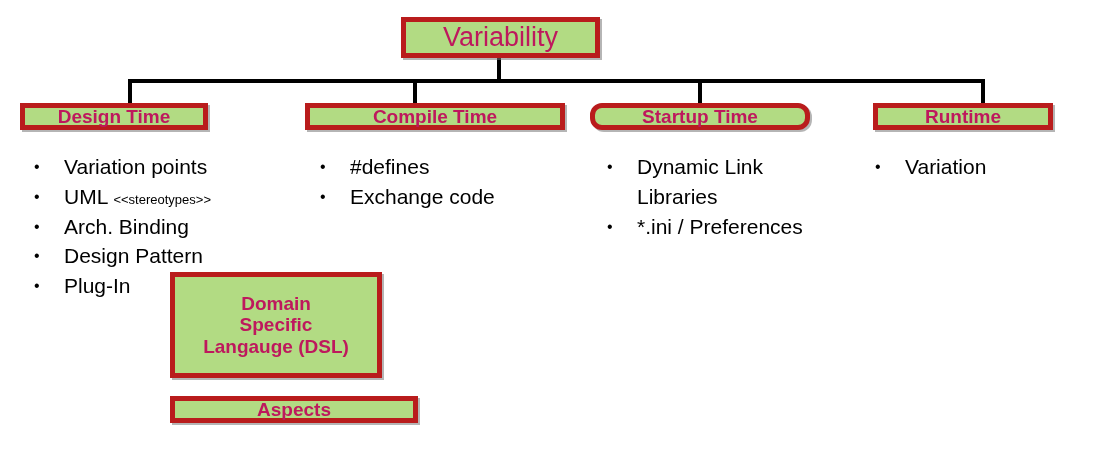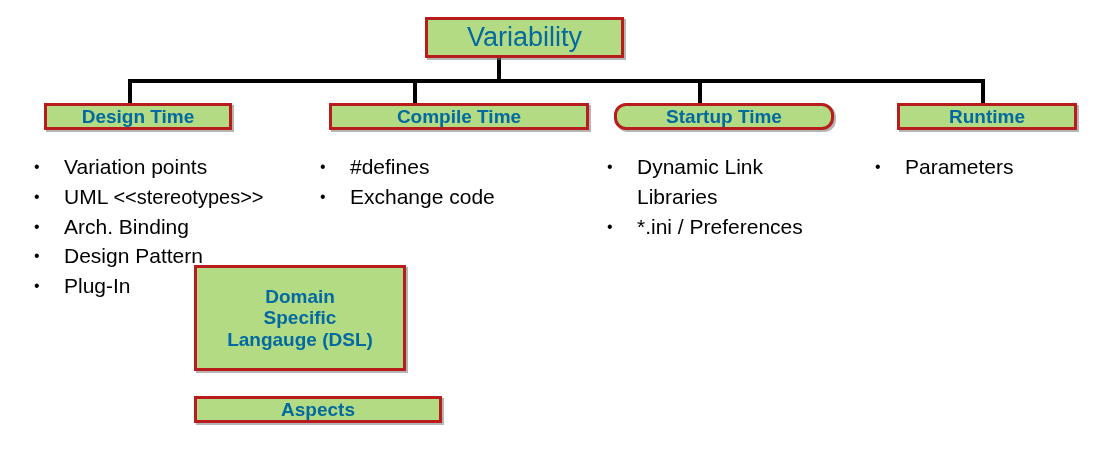--- a/index.html
+++ b/index.html
@@ -16,29 +16,28 @@
     width: 1115px;
     height: 463px;
     background: #ffffff;
     overflow: hidden;
   }
 
   
   .gbox {
     position: absolute;
     background: #b2db83;
-    border: 3px solid #b91c1c;
+    border: 5px solid #b91c1c;
     box-sizing: border-box;
     display: flex;
     align-items: center;
     justify-content: center;
     text-align: center;
-    color: #0369a1;
+    color: #be185d;
     line-height: 1.12;
-    margin-left: 24px;
   }
   .gbox.shadowed {
     box-shadow: 2px 2px 0 0 rgba(120,120,120,0.55);
   }
 
   #box-variability {
     left: 401px;  top: 17px;
     width: 199px; height: 41px;
     font-size: 27px;
     font-weight: 400;
@@ -49,21 +48,21 @@
     height: 27px;
     font-size: 19px;
     font-weight: bold;
   }
   #box-design-time  { left: 20px;  width: 188px; }
   #box-compile-time { left: 305px; width: 260px; }
   #box-startup-time { left: 590px; width: 220px; border-radius: 12px; }
   #box-runtime      { left: 873px; width: 180px; }
 
   #box-dsl {
-    left: 170px; top: 265px;
+    left: 170px; top: 272px;
     width: 212px; height: 106px;
     font-size: 19px;
     font-weight: bold;
     flex-direction: column;
     justify-content: center;
   }
   #box-dsl .dsl-line { display: block; }
 
   #box-aspects {
     left: 170px; top: 396px;
@@ -108,21 +107,21 @@
   }
   .bullets .dot {
     width: 30px;
     flex: 0 0 30px;
     text-align: left;
     font-size: 16px;
     line-height: 1.85;
   }
   .bullets .btext { flex: 1 1 auto; }
   .btext .small {
-    font-size: 20px;
+    font-size: 13px;
   }
 
   #list-design-time  { left: 34px;  top: 152px; width: 250px; }
   #list-compile-time { left: 320px; top: 152px; width: 250px; }
   #list-startup-time { left: 607px; top: 152px; width: 225px; }
   #list-runtime      { left: 875px; top: 152px; width: 220px; }
 
   
   #binding-time {
     position: absolute;
@@ -205,21 +204,21 @@
     </div>
     <div class="bullet-row">
       <span class="dot">•</span>
       <span class="btext">*.ini / Preferences</span>
     </div>
   </div>
 
   <div class="bullets" id="list-runtime">
     <div class="bullet-row">
       <span class="dot">•</span>
-      <span class="btext">Parameters</span>
+      <span class="btext">Variation</span>
     </div>
   </div>
 
   <div class="gbox shadowed" id="box-dsl">
     <span class="dsl-line">Domain</span>
     <span class="dsl-line">Specific</span>
     <span class="dsl-line">Langauge (DSL)</span>
   </div>
 
   <div class="gbox shadowed" id="box-aspects">Aspects</div>

